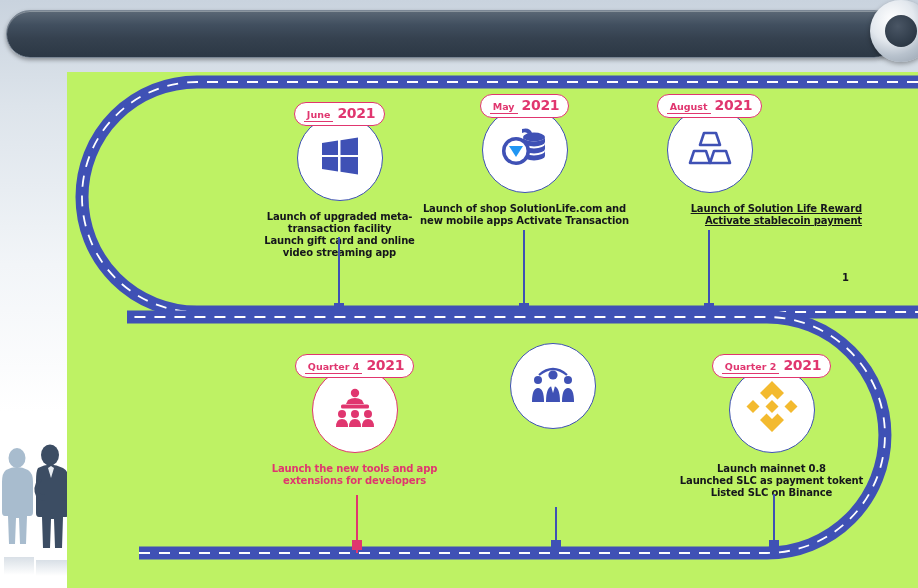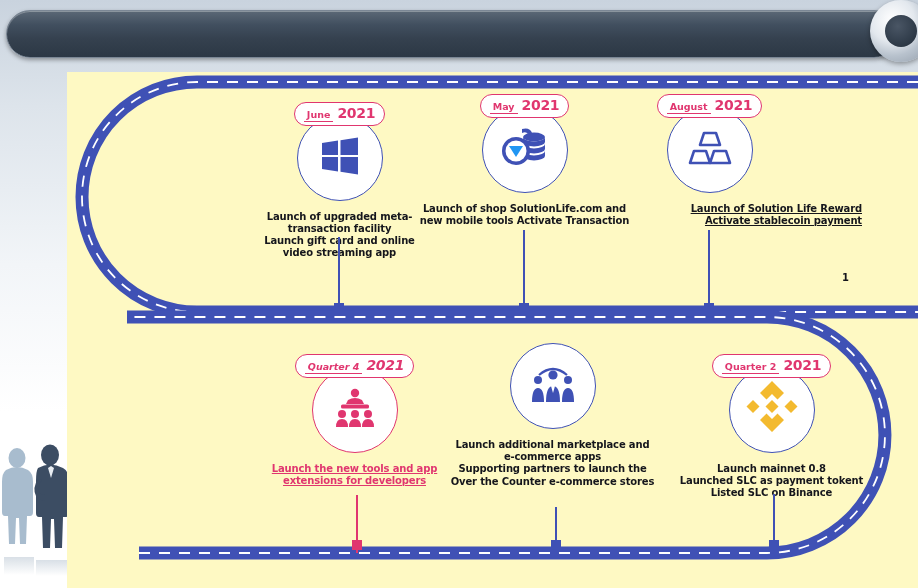--- a/index.html
+++ b/index.html
@@ -27,21 +27,21 @@
     content:"";position:absolute;left:15px;top:15px;width:32px;height:32px;border-radius:50%;
     background:radial-gradient(circle at 40% 35%,#4a5665 0%,#333f4d 55%,#222c38 100%);
   }
 
   
   .silhouettes{position:absolute;left:0;bottom:12px;width:92px;height:135px;}
 
   
   .panel{
     position:absolute;left:67px;top:72px;width:851px;height:516px;
-    background:#fef9c3;overflow:hidden;
+    background:#bef264;overflow:hidden;
   }
   .road-svg{position:absolute;left:0;top:0;}
 
   
   .ms{position:absolute;width:215px;text-align:center;}
   .badge{
     display:inline-block;position:relative;z-index:4;
     border:1.6px solid #e0366f;border-radius:14px;background:#fff;
     padding:2px 9px 3px 9px;white-space:nowrap;line-height:1;
   }
@@ -49,26 +49,26 @@
     font-size:9.5px;color:#e0366f;font-weight:600;
     border-bottom:1.4px solid #e0366f;padding:0 3px 1px 3px;margin-right:4px;
     display:inline-block;
   }
   .badge .yr{font-size:14px;color:#e0366f;font-weight:bold;letter-spacing:-.3px;}
   .circle{
     width:84px;height:84px;border-radius:50%;border:1.6px solid #3f51b5;
     margin:-11px auto 0 auto;background:#fff;position:relative;z-index:2;
     display:flex;align-items:center;justify-content:center;
   }
-  .ms.pink .badge,.ms.pink .circle{border-color:#e0366f;font-style:italic;}
+  .ms.pink .badge,.ms.pink .circle{border-color:#e0366f;}
   .desc{
     margin-top:10px;font-size:10px;font-weight:bold;color:#15161c;
     line-height:1.22;letter-spacing:-.15px;white-space:pre-line;
   }
-  .ms.pink .desc{color:#e0366f;text-decoration:underline;}
+  .ms.pink .desc{color:#e0366f;}
   .stem{position:absolute;width:2px;background:#3f51b5;z-index:1;}
   .stem.pink{background:#e0366f;}
   .stem-dot{position:absolute;width:10px;height:10px;background:#3f51b5;z-index:3;}
   .stem-dot.pink{background:#e0366f;}
 
   
   .badge-row{position:relative;z-index:5;}
 </style>
 </head>
 <body>
@@ -178,21 +178,21 @@
             <path d="M22 25 L22 30 a11 4.4 0 0 0 22 0 L44 25 a11 4.4 0 0 1 -22 0 Z"></path>
             <path d="M21 3 q8 -2 10 4 l-4 1 q-2 -3 -6 -1 z"></path>
             <circle cx="15" cy="25" r="14"></circle>
           </g>
           <circle cx="15" cy="25" r="10.5" fill="#fff"></circle>
           <path d="M8 20 L22 20 L15 31 Z" fill="#2196f3"></path>
         </svg>
       </span>
     </div>
     <div class="desc">Launch of shop SolutionLife.com and
-new mobile tools Activate Transaction</div>
+new mobile apps Activate Transaction</div>
   </div>
 
   <div class="ms" style="left:535px;top:22px;">
     <div class="badge-row">
       <div class="badge">
         <span class="mon">August</span><span class="yr">2021</span>
       </div>
     </div>
     <div class="circle">
       <span>
@@ -248,24 +248,20 @@
             <path d="M17 38 q0 -16 7 -16 q7 0 7 16 z"></path>
             <path d="M22 22 l2 7 l2 -7 z" fill="#fff"></path>
             <circle cx="9" cy="16" r="4"></circle>
             <path d="M3 38 q0 -14 6 -14 q6 0 6 14 z"></path>
             <circle cx="39" cy="16" r="4"></circle>
             <path d="M33 38 q0 -14 6 -14 q6 0 6 14 z"></path>
           </g>
         </svg>
       </span>
     </div>
-    <div class="desc">Launch additional marketplace and
-e-commerce apps
-Supporting partners to launch the
-Over the Counter e-commerce stores</div>
   </div>
 
   <div class="ms" style="left:597px;top:282px;">
     <div class="badge-row">
       <div class="badge">
         <span class="mon">Quarter 2</span><span class="yr">2021</span>
       </div>
     </div>
     <div class="circle">
       <span>

